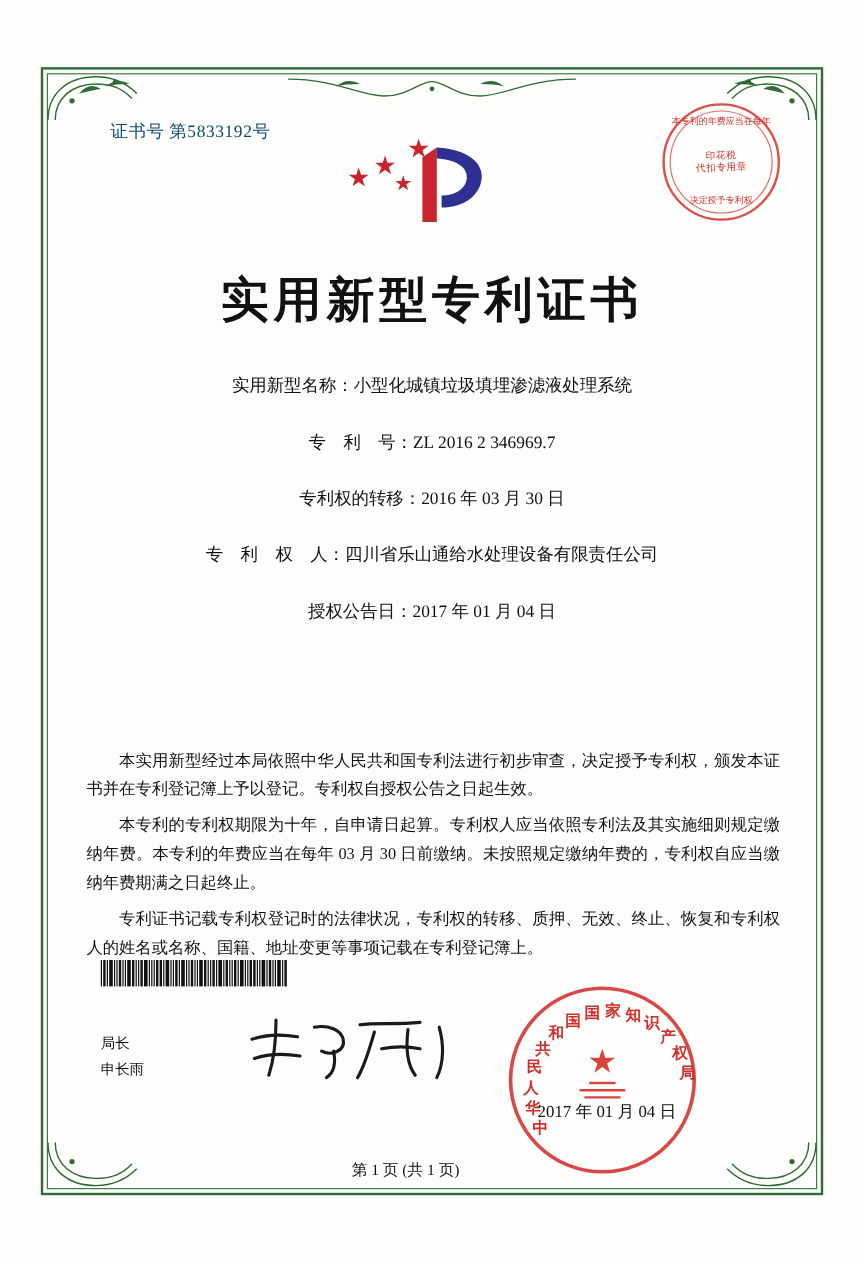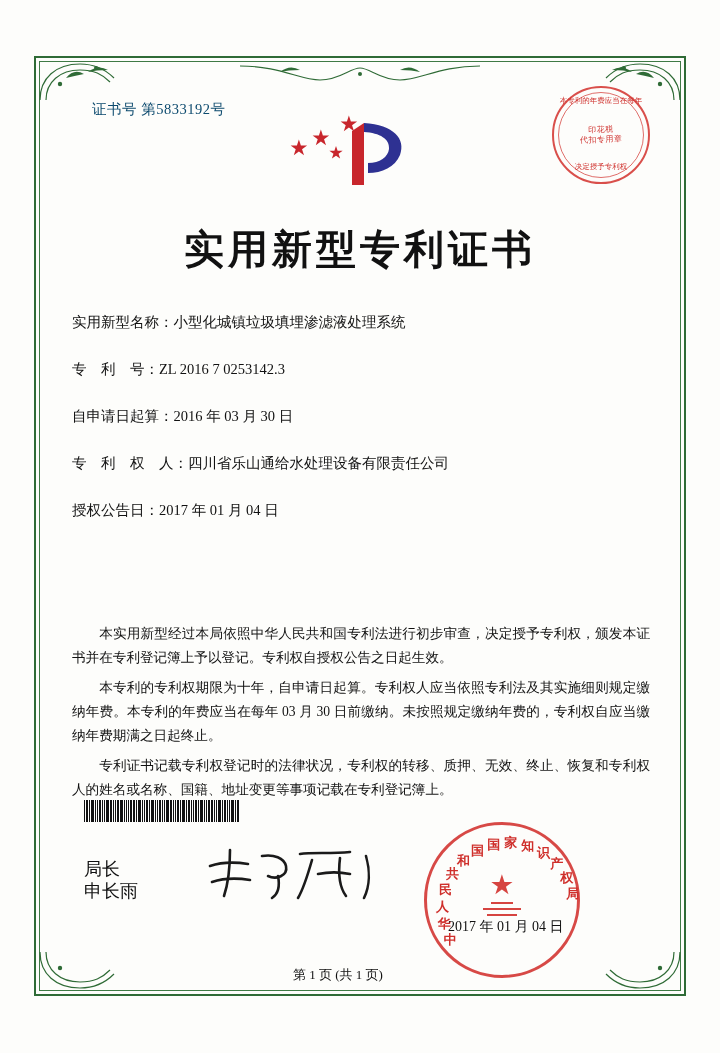--- a/index.html
+++ b/index.html
@@ -151,20 +151,21 @@
     left: 72px;
     top: 312px;
     width: 576px;
   }
   .field-row {
     font-size: 14.5px;
     line-height: 20px;
     margin-bottom: 27px;
     color: #111;
     white-space: nowrap;
+    text-align: center;
   }
   .field-label {
     display: inline-block;
   }
   .field-value {
     display: inline;
   }
 
   
   .body-text {
@@ -197,21 +198,21 @@
     background: #111;
     margin-right: 1px;
     vertical-align: top;
   }
 
   
   .director {
     position: absolute;
     left: 84px;
     top: 858px;
-    font-size: 18px;
+    font-size: 12px;
     line-height: 22px;
     color: #111;
   }
 
   
   .signature {
     position: absolute;
     left: 200px;
     top: 840px;
     width: 180px;
@@ -363,24 +364,24 @@
     <div class="arc-bot">决定授予专利权</div>
   </div>
 
   <div class="title">实用新型专利证书</div>
 
   <div class="fields">
     <div class="field-row">
       <span class="field-label">实用新型名称：</span><span class="field-value">小型化城镇垃圾填埋渗滤液处理系统</span>
     </div>
     <div class="field-row">
-      <span class="field-label">专　利　号：</span><span class="field-value">ZL 2016 7 0253142.3</span>
+      <span class="field-label">专　利　号：</span><span class="field-value">ZL 2016 2 346969.7</span>
     </div>
     <div class="field-row">
-      <span class="field-label">自申请日起算：</span><span class="field-value">2016 年 03 月 30 日</span>
+      <span class="field-label">专利权的转移：</span><span class="field-value">2016 年 03 月 30 日</span>
     </div>
     <div class="field-row">
       <span class="field-label">专　利　权　人：</span><span class="field-value">四川省乐山通给水处理设备有限责任公司</span>
     </div>
     <div class="field-row">
       <span class="field-label">授权公告日：</span><span class="field-value">2017 年 01 月 04 日</span>
     </div>
   </div>
 
   <div class="body-text">

